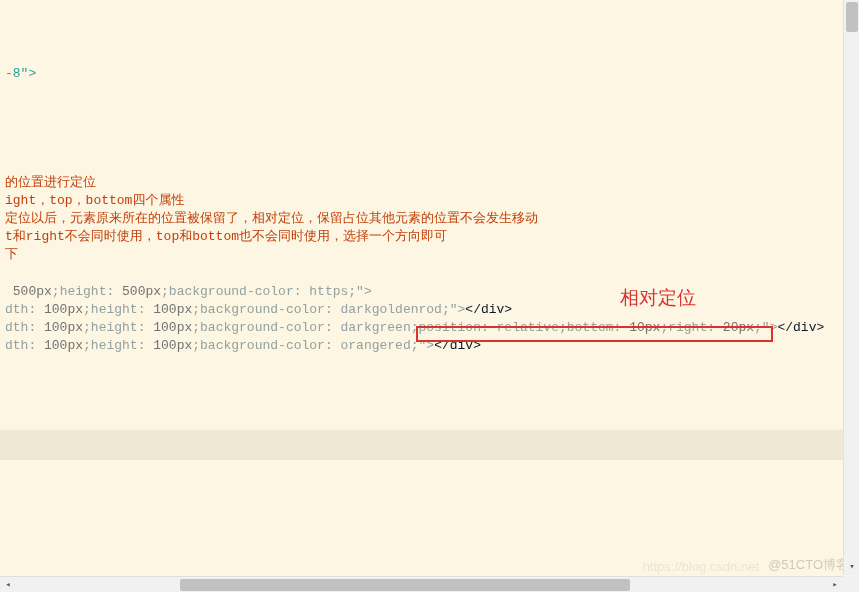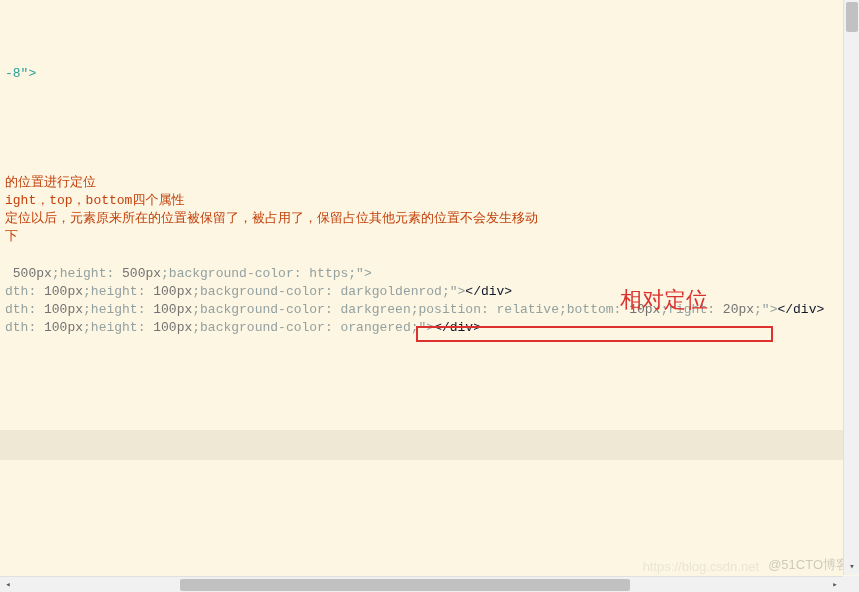--- a/index.html
+++ b/index.html
@@ -31,21 +31,21 @@
     }
     .kw-tag { color: #0f172a; text-align: center; }
     .str { color: #2aa198; }
     .comment { color: #c2410c; }
     .num { color: #737373; }
     .gray-text { color: #93a1a1; margin-top: 8px; }
     
     .annotation-label {
       position: absolute;
       color: #dc322f;
-      font-size: 22px;
+      font-size: 19px;
       font-family: Liberation Mono, monospace;
       left: 620px;
       top: 285px;
       z-index: 10;
     }
     .annotation-box {
       position: absolute;
       border: 2px solid #dc322f;
       left: 416px;
       top: 326px;
@@ -152,21 +152,22 @@
     <div class="line">&nbsp;</div>
     <div class="line">&nbsp;</div>
     <div class="line"><span class="str">-8"&gt;</span></div>
     <div class="line">&nbsp;</div>
     <div class="line">&nbsp;</div>
     <div class="line">&nbsp;</div>
     <div class="line">&nbsp;</div>
     <div class="line">&nbsp;</div>
     <div class="line"><span class="comment">的位置进行定位</span></div>
     <div class="line"><span class="comment">ight，top，bottom四个属性</span></div>
-    <div class="line"><span class="comment">定位以后，元素原来所在的位置被保留了，被占用了，保留占位其他元素的位置不会发生移动</span></div>
+    <div class="line"><span class="comment">定位以后，元素原来所在的位置被保留了，相对定位，保留占位其他元素的位置不会发生移动</span></div>
+    <div class="line"><span class="comment">t和right不会同时使用，top和bottom也不会同时使用，选择一个方向即可</span></div>
     <div class="line"><span class="comment">下</span></div>
     <div class="line">&nbsp;</div>
     <div class="line"><span class="gray-text">&nbsp;</span><span class="num">500px</span><span class="gray-text">;height: </span><span class="num">500px</span><span class="gray-text">;background-color: </span><span class="gray-text">https</span><span class="gray-text">;"&gt;</span></div>
     <div class="line"><span class="gray-text">dth: </span><span class="num">100px</span><span class="gray-text">;height: </span><span class="num">100px</span><span class="gray-text">;background-color: </span><span class="gray-text">darkgoldenrod</span><span class="gray-text">;"&gt;</span><span class="kw-tag">&lt;/div&gt;</span></div>
     <div class="line"><span class="gray-text">dth: </span><span class="num">100px</span><span class="gray-text">;height: </span><span class="num">100px</span><span class="gray-text">;background-color: </span><span class="gray-text">darkgreen</span><span class="gray-text">;position: </span><span class="gray-text">relative</span><span class="gray-text">;bottom: </span><span class="num">10px</span><span class="gray-text">;right: </span><span class="num">20px</span><span class="gray-text">;</span><span class="gray-text">"&gt;</span><span class="kw-tag">&lt;/div&gt;</span></div>
     <div class="line"><span class="gray-text">dth: </span><span class="num">100px</span><span class="gray-text">;height: </span><span class="num">100px</span><span class="gray-text">;background-color: </span><span class="gray-text">orangered</span><span class="gray-text">;"&gt;</span><span class="kw-tag">&lt;/div&gt;</span></div>
   </div>
   <div class="divider-band"></div>
 </div>
 

